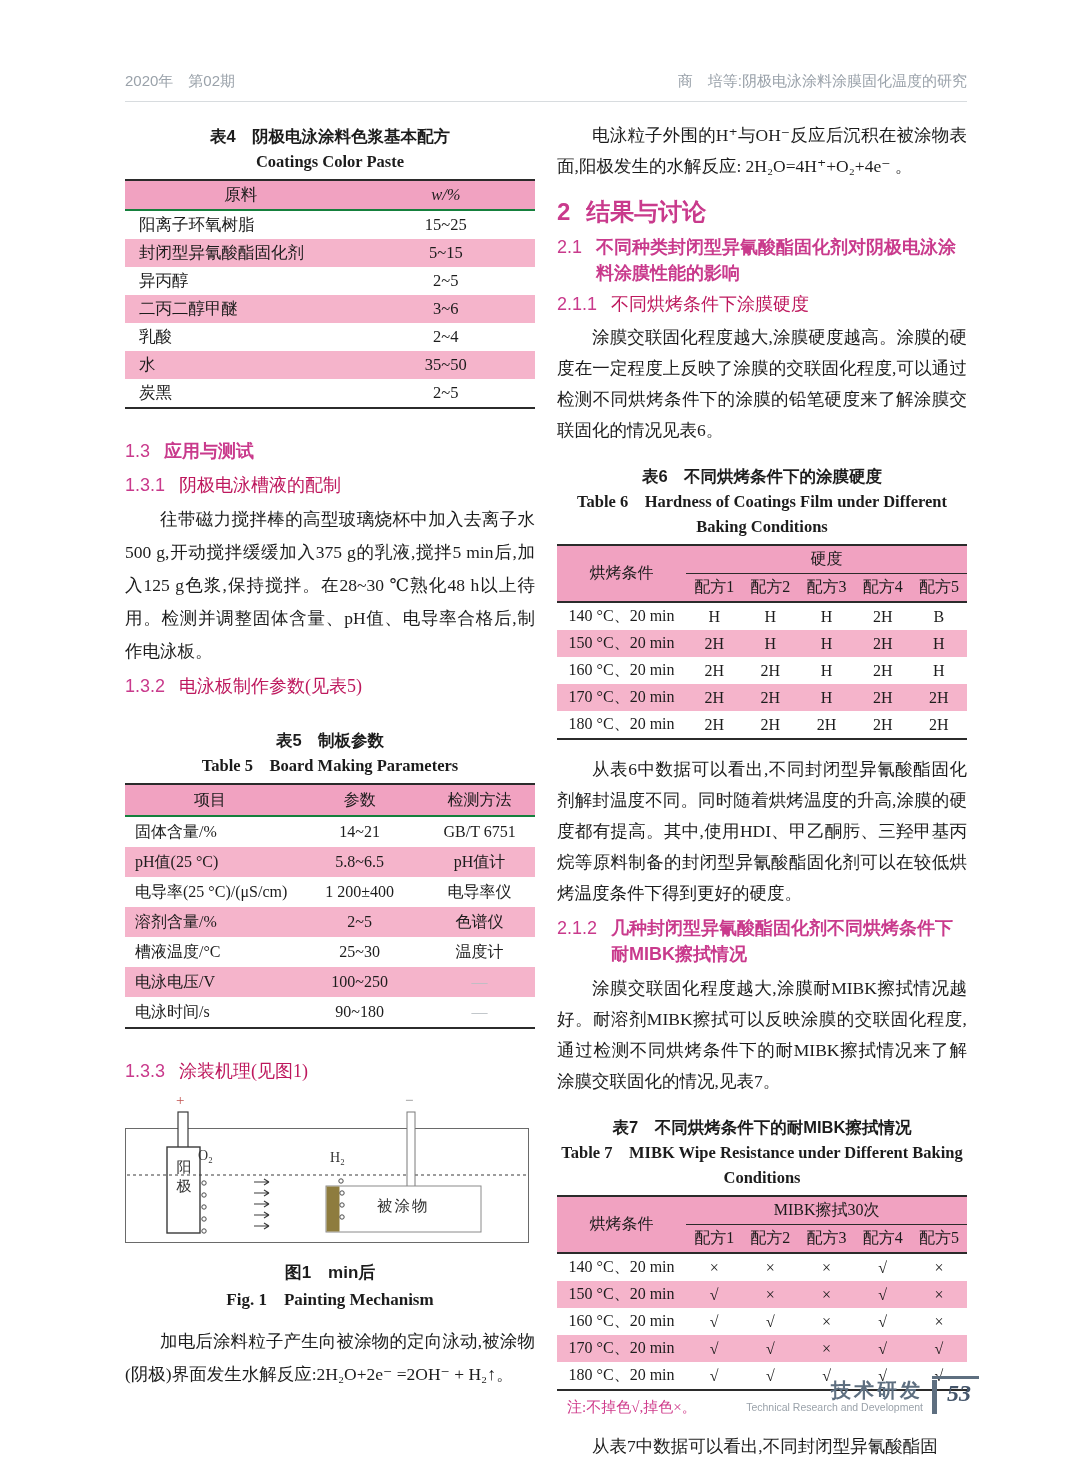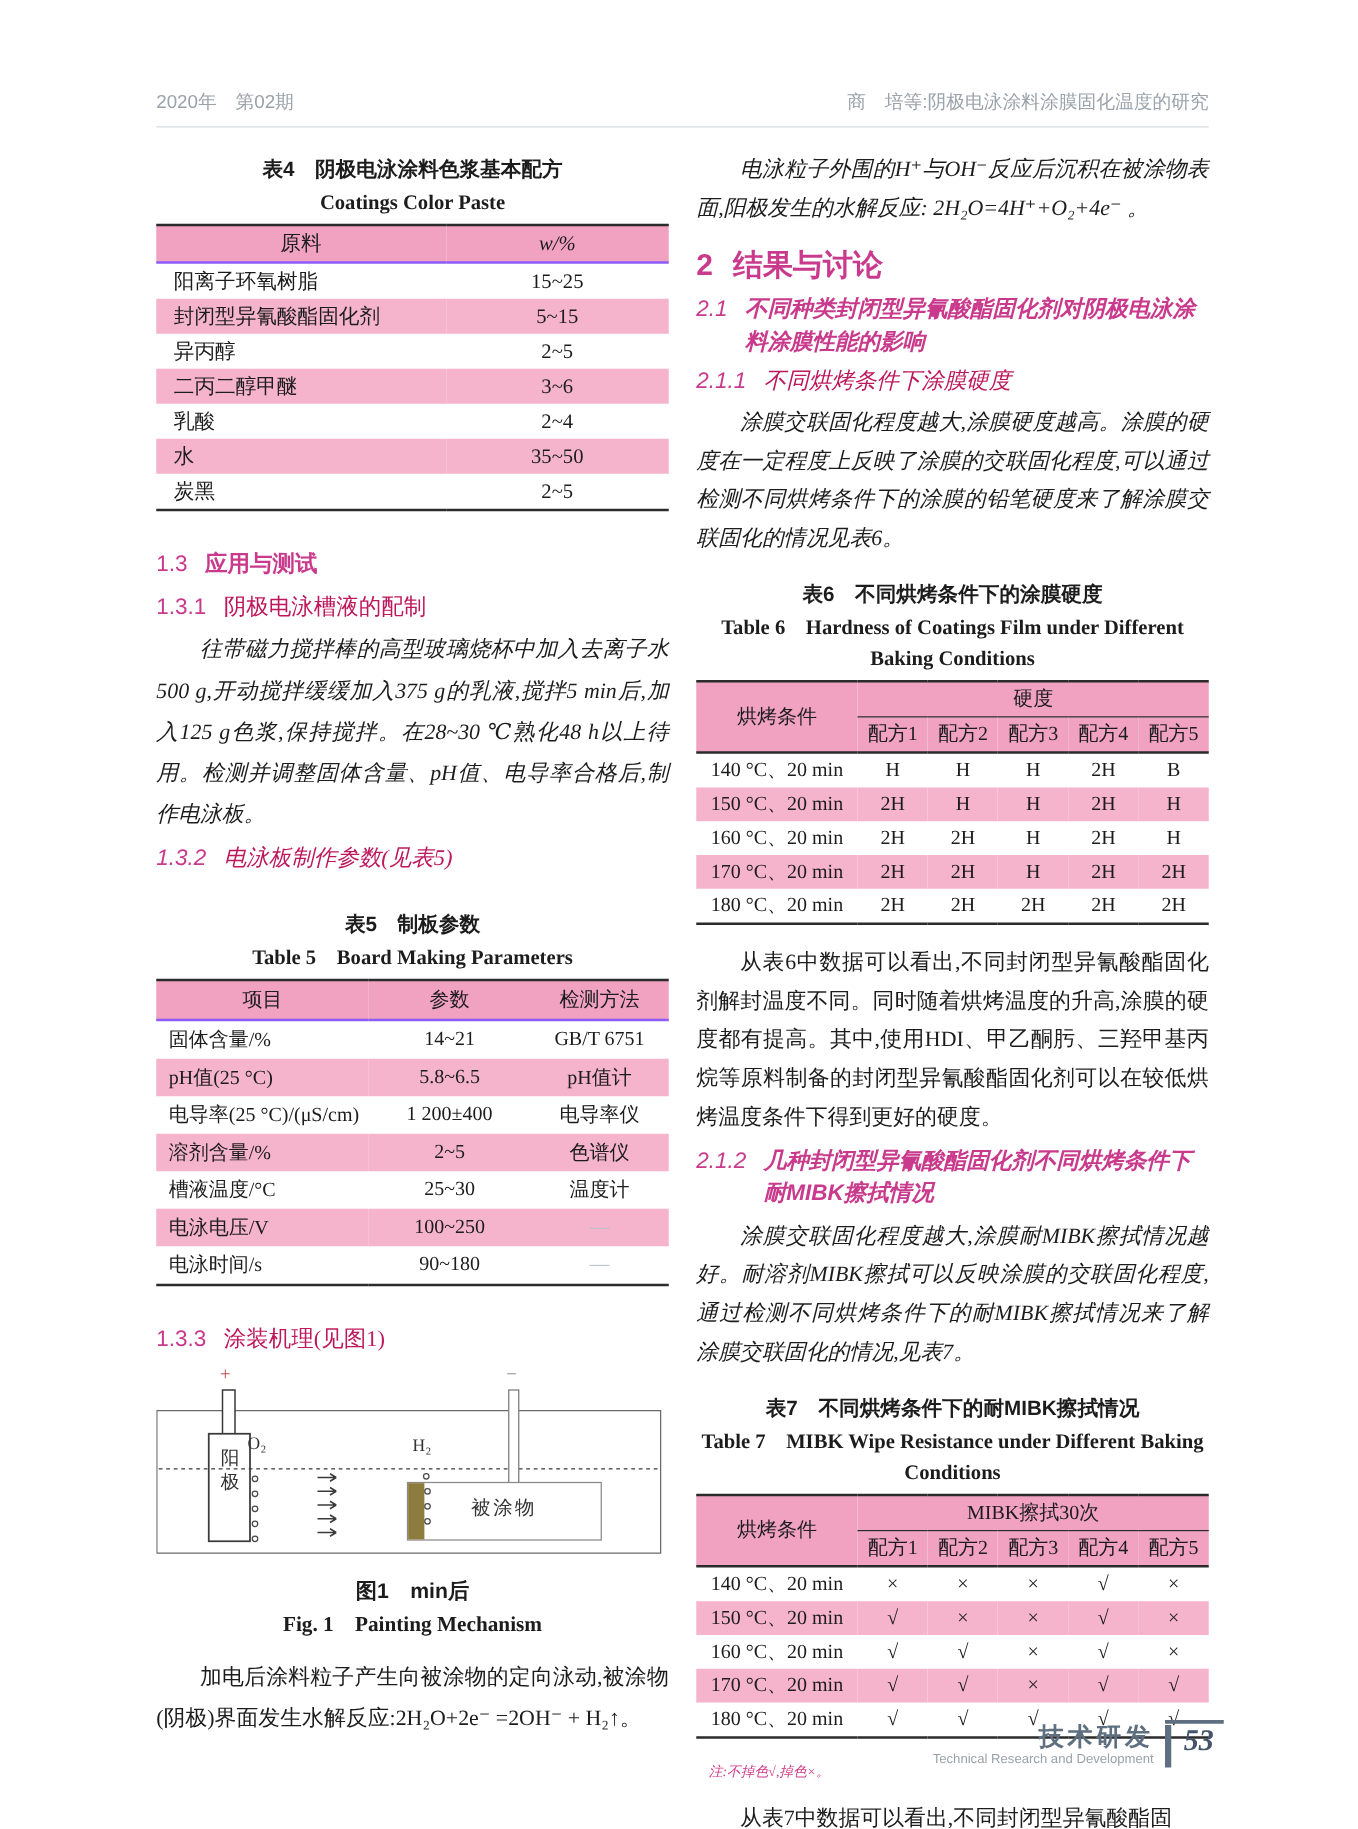--- a/index.html
+++ b/index.html
@@ -25,35 +25,35 @@
   .sec .lines div{line-height:26px;}
   
   .tbl-title-zh{font-family:"Liberation Sans","DejaVu Sans",sans-serif;font-weight:bold;font-size:16.5px;
                 text-align:center;line-height:25px;}
   .tbl-title-en{font-weight:bold;font-size:16.5px;text-align:center;line-height:25px;}
   table.ptable{width:100%;border-collapse:collapse;table-layout:fixed;margin-top:5px;
                border-top:2px solid #2b2b2b;border-bottom:2px solid #2b2b2b;font-size:16.5px;}
   table.ptable th{background:#f1a2c1;font-weight:normal;text-align:center;}
   table.ptable td{text-align:center;}
   table.ptable tr.pink td{background:#f5b4cb;}
-  table.t-simple thead th{border-bottom:2px solid #8b5cf6;}
+  table.t-simple thead th{border-bottom:2px solid #15803d;}
   table.t-span thead th{border-bottom:2px solid #2b2b2b;}
   table.t-span thead th.span-h{border-bottom:1px solid #2b2b2b;}
   .t4 th,.t4 td{height:26px;}
   .t4 th:nth-child(1){width:56%;}
   .t4 thead th:nth-child(2){font-style:italic;}
   .t4 tbody td:nth-child(1){text-align:left;padding-left:14px;}
   .t5 th,.t5 td{height:28px;font-size:16px;}
   .t5 th:nth-child(1){width:41%;}
   .t5 th:nth-child(2){width:31%;}
   .t5 tbody td:nth-child(1){text-align:left;padding-left:10px;}
   .t67 th,.t67 td{height:25px;font-size:16px;}
   .t67 th.cond-h{width:31%;}
   td.dash{color:#b9bec3;}
-  .tbl-note{font-size:11px;color:#cf3a8a;margin-top:19px;padding-left:10px;font-style:italic;}
+  .tbl-note{font-size:15px;color:#cf3a8a;margin-top:7px;padding-left:10px;}
   
   .fig-wrap{position:relative;width:410px;height:152px;margin-top:12px;}
   .fig-wrap svg{position:absolute;left:0;top:0;}
   .fig-label{position:absolute;font-size:14px;color:#333;}
   .fig-anode{left:49px;top:63px;width:20px;font-size:15px;line-height:19px;word-break:break-all;text-align:center;}
   .fig-plus{left:51px;top:-3px;color:#c0504d;font-size:15px;}
   .fig-minus{left:280px;top:-3px;color:#8a8a8a;font-size:15px;}
   .fig-o2{left:73px;top:53px;}
   .fig-h2{left:205px;top:55px;}
   .fig-obj{left:252px;top:101px;font-size:15.5px;letter-spacing:2px;}
@@ -63,21 +63,21 @@
   
   .ftr{position:absolute;top:1376px;right:107px;display:flex;align-items:flex-start;}
   .ftr-txt{text-align:right;margin-right:9px;padding-top:3px;}
   .ftr-zh{font-family:"Liberation Sans","DejaVu Sans",sans-serif;font-weight:bold;font-size:20px;
           color:#5e6f80;letter-spacing:3px;line-height:22px;}
   .ftr-en{font-family:"Liberation Sans","DejaVu Sans",sans-serif;font-size:10.5px;color:#9aa2aa;line-height:13px;}
   .ftr-pagebox{border-top:3px solid #5e6f80;padding-top:1px;}
   .ftr-pageinner{border-left:5px solid #5e6f80;padding:0 8px 8px 10px;
                  font-style:italic;font-weight:bold;font-size:24px;color:#44556a;line-height:26px;}
   
-  .mt6{margin-top:6px;font-style:italic;}.mt10{margin-top:10px;}.mt14{margin-top:14px;}.mt18{margin-top:18px;}.mt30{margin-top:30px;}
+  .mt6{margin-top:6px;}.mt10{margin-top:10px;}.mt14{margin-top:14px;}.mt18{margin-top:18px;}.mt30{margin-top:30px;}
 </style>
 </head>
 <body>
 
 <div id="page">
 
   <div class="hdr">
     <span>2020年　第02期</span>
     <span>商　培等:阴极电泳涂料涂膜固化温度的研究</span>
   </div>

